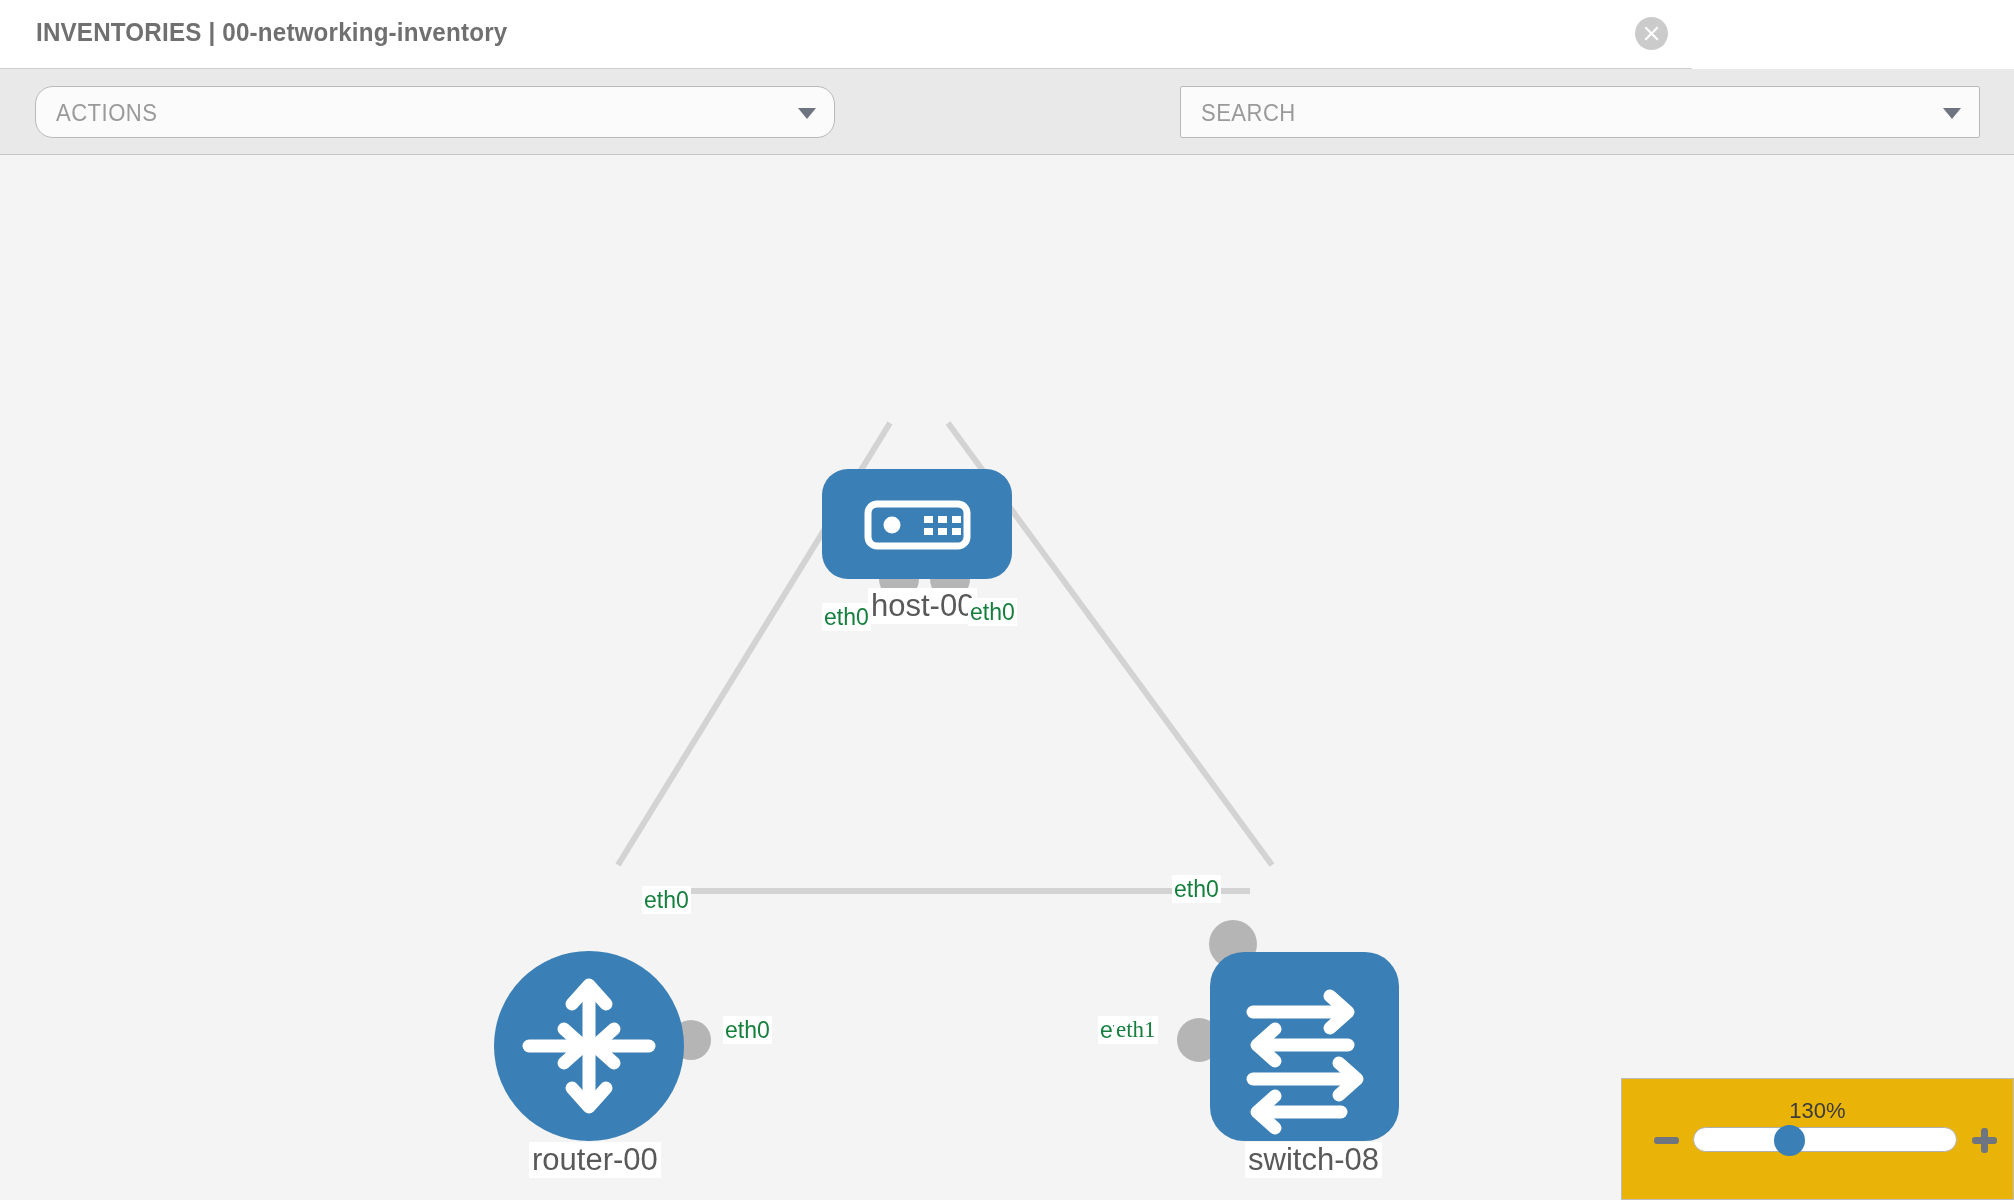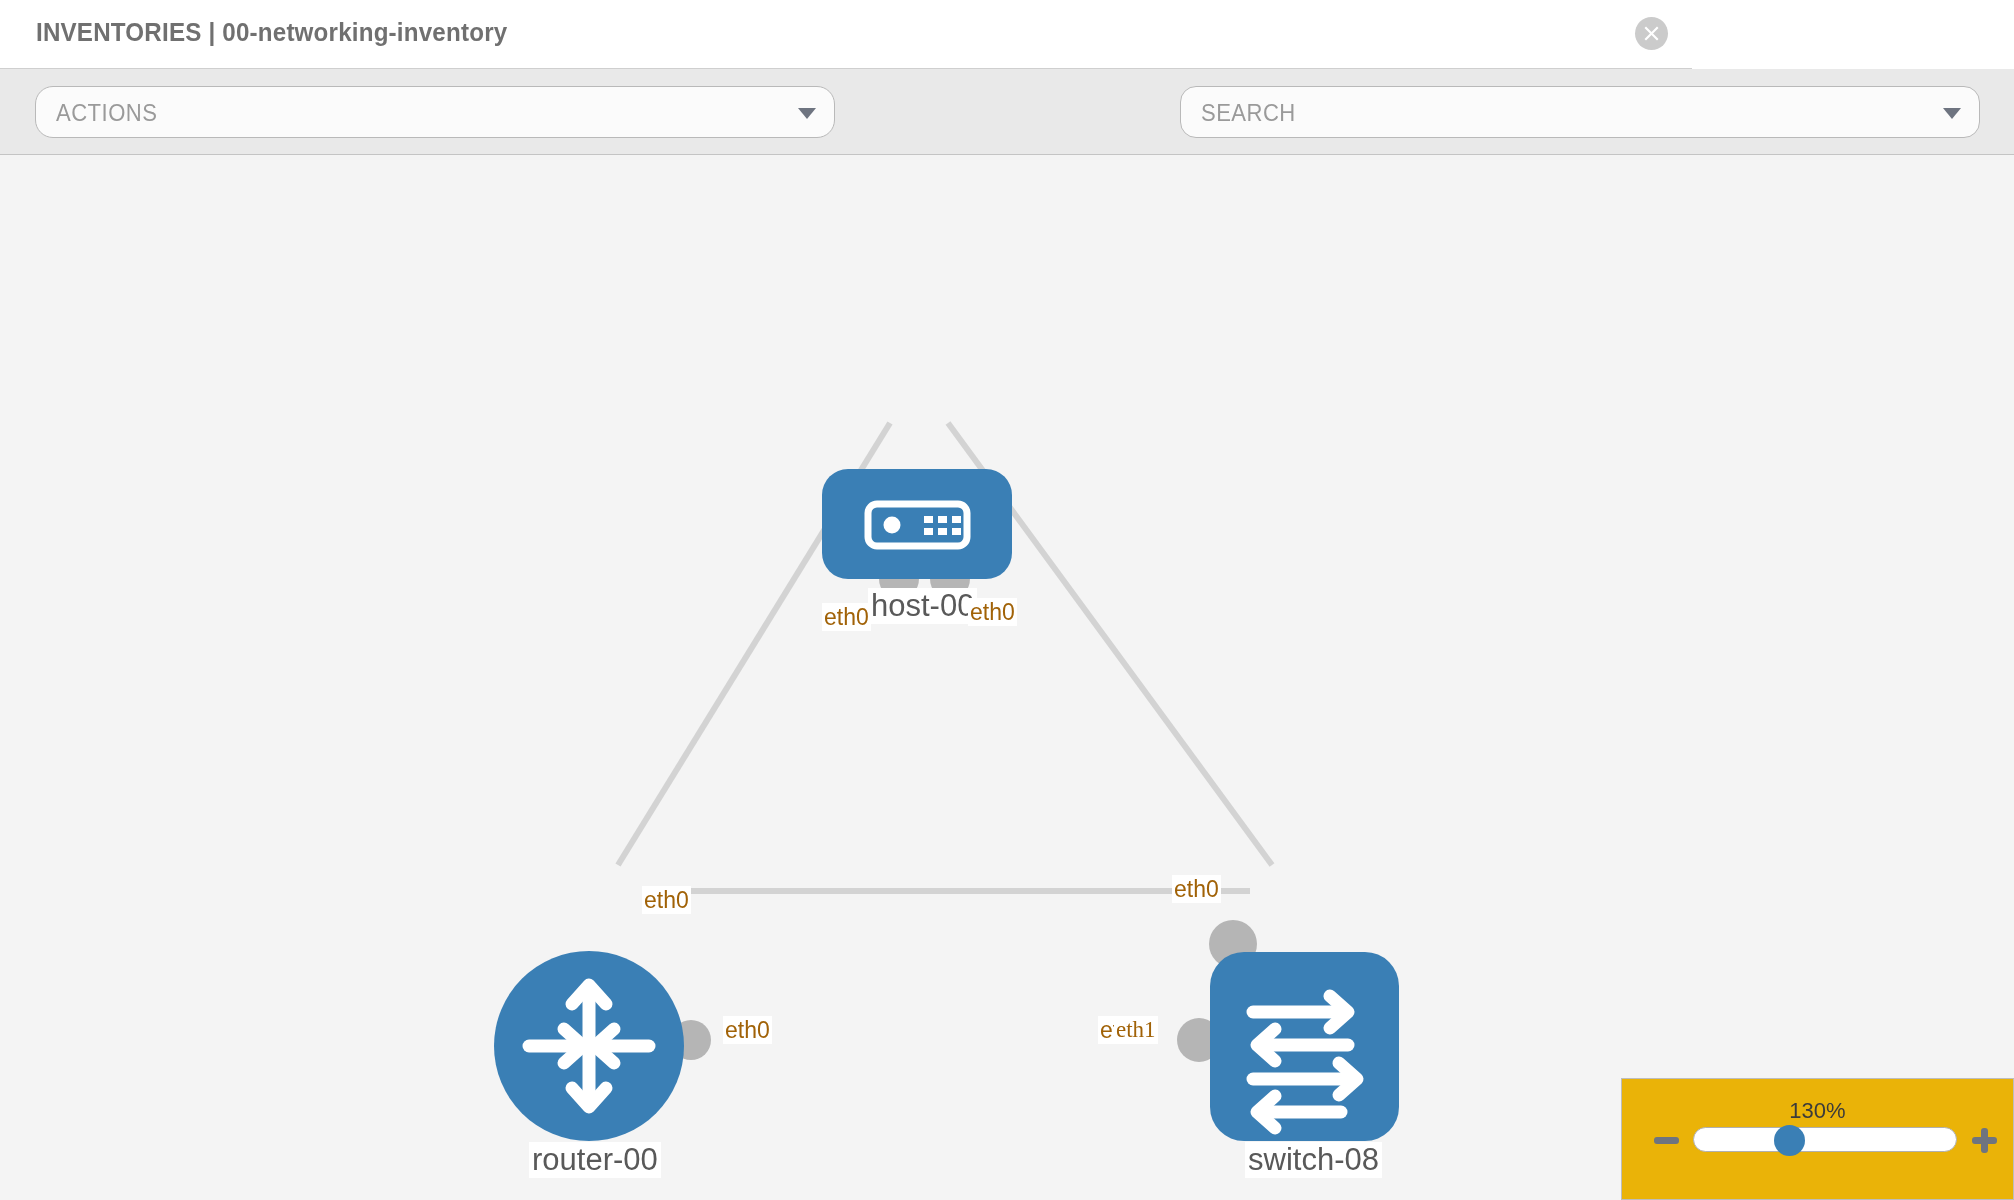--- a/index.html
+++ b/index.html
@@ -104,21 +104,21 @@
   .tool-key    { left: 1110px; }
 
   .search-select {
     position: absolute;
     left: 1180px;
     top: 17px;
     width: 800px;
     height: 52px;
     background: #fbfbfb;
     border: 1px solid #b9b9b9;
-    border-radius: 16px;
+    border-radius: 2px;
     box-sizing: border-box;
     cursor: text;
   }
   .search-select .label {
     position: absolute;
     left: 20px;
     top: 12px;
     font-family: "Liberation Sans Narrow", "Liberation Sans", sans-serif;
     font-size: 24px;
     color: #9a9a9a;
@@ -137,21 +137,21 @@
     overflow: hidden;
   }
   .topology-svg {
     position: absolute;
     left: 0; top: 0;
   }
 
   .edge-label {
     position: absolute;
     background: #ffffff;
-    color: #a16207;
+    color: #15803d;
     font-family: "Liberation Sans", sans-serif;
     font-size: 23px;
     line-height: 26px;
     padding: 1px 2px;
     white-space: nowrap;
   }
   .node-label {
     position: absolute;
     background: #ffffff;
     color: #595959;

